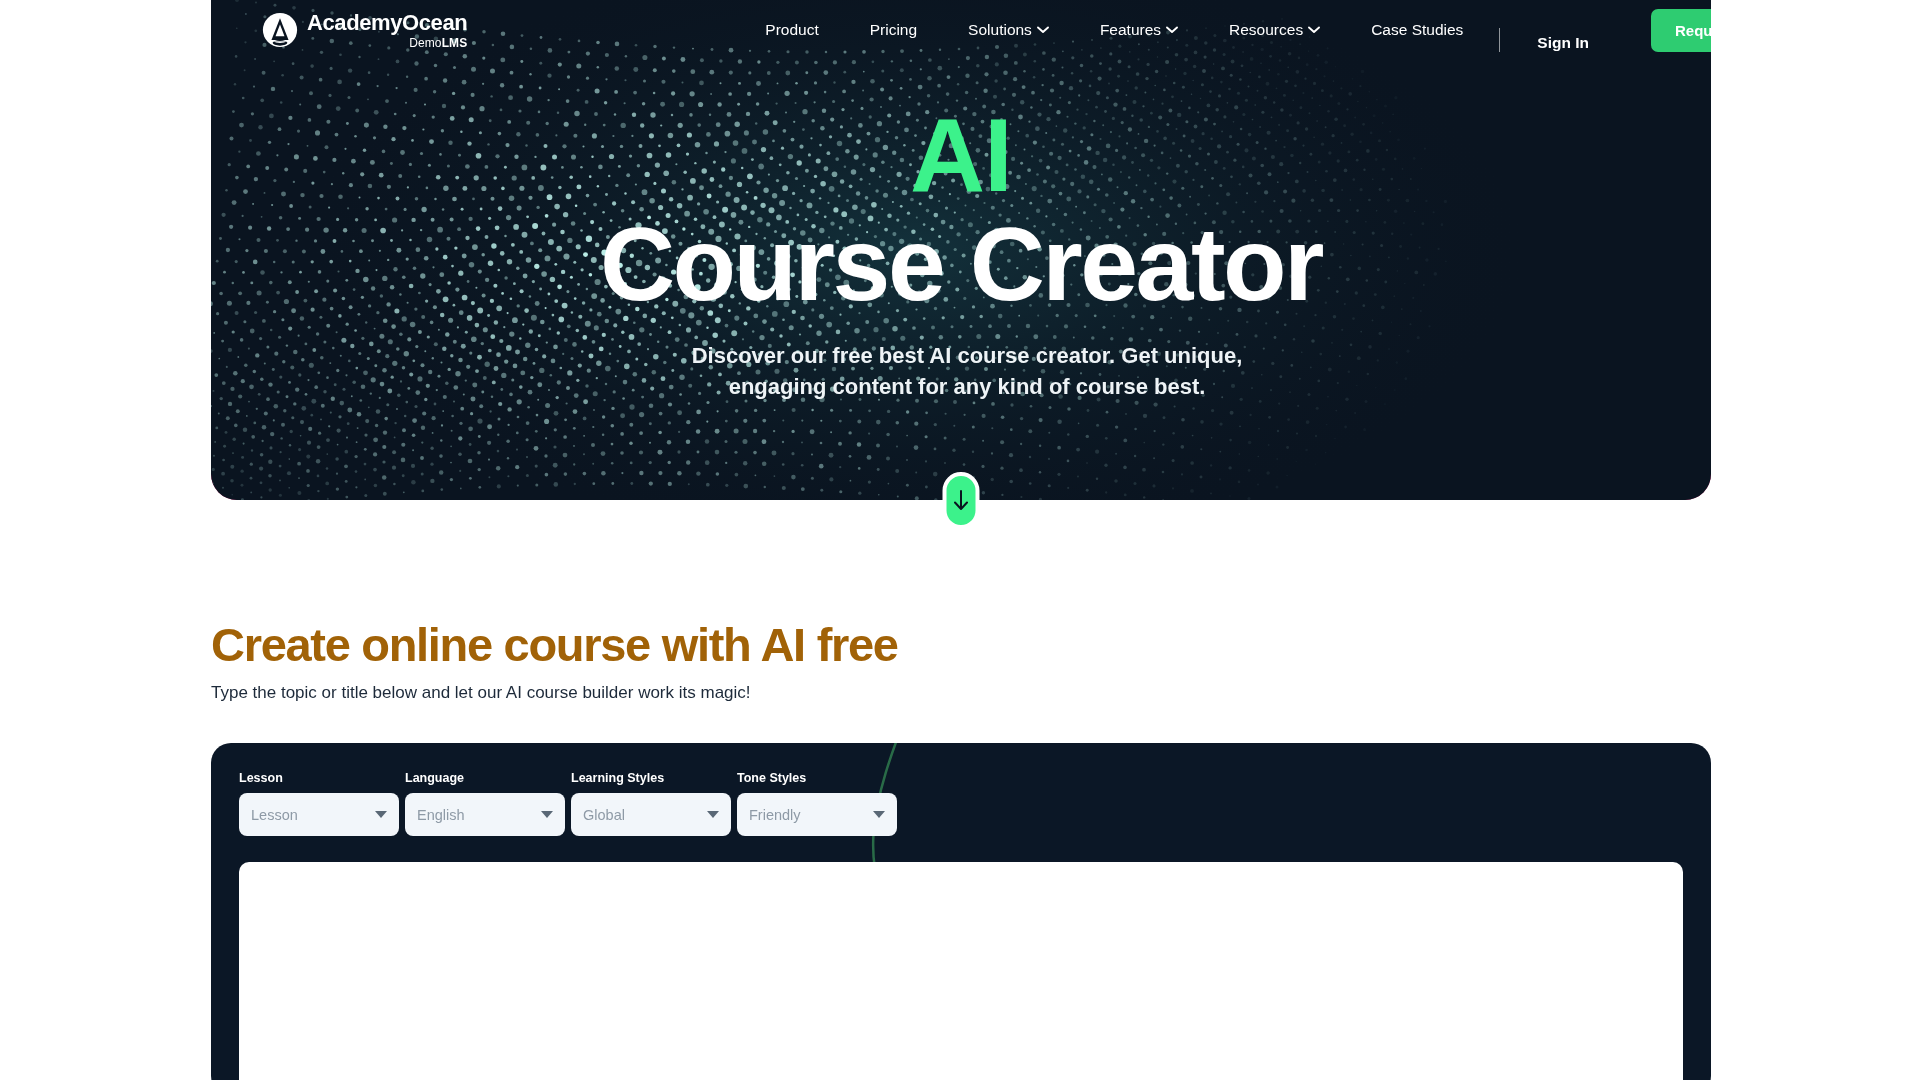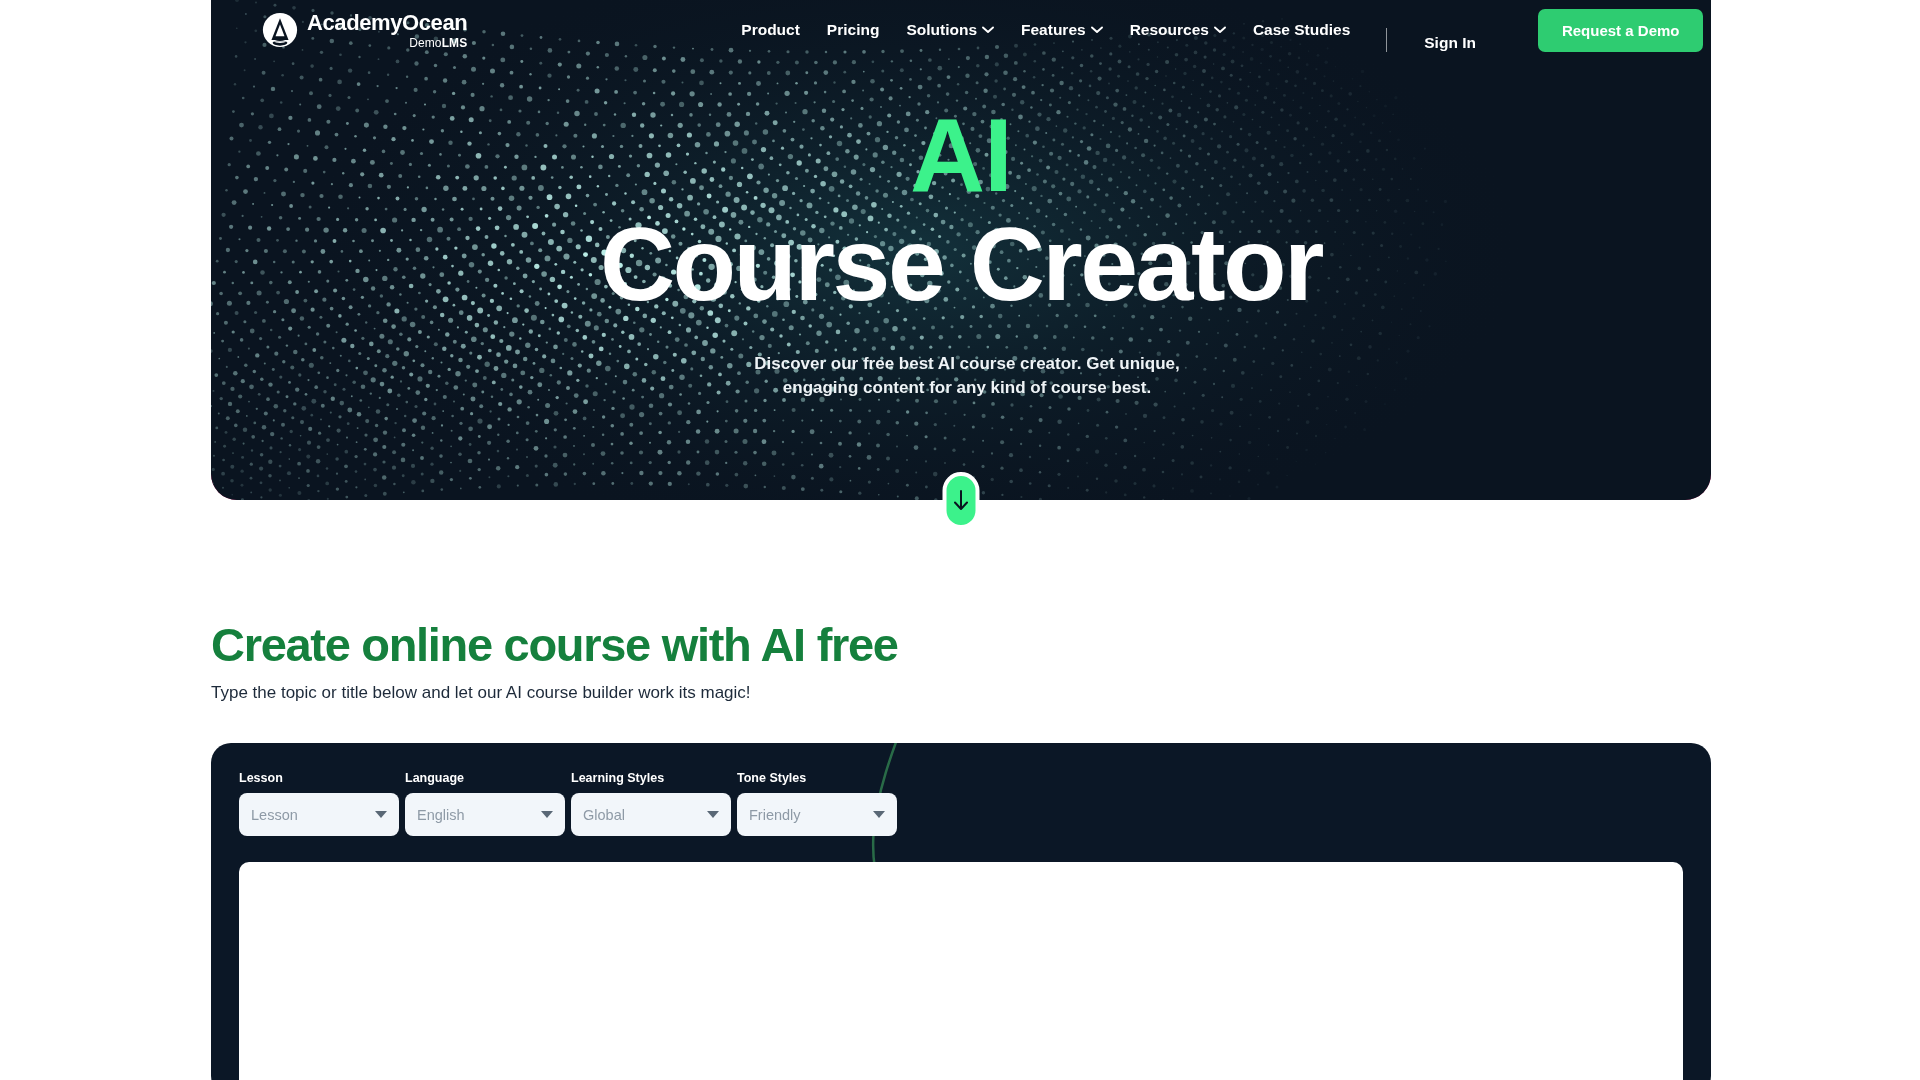--- a/index.html
+++ b/index.html
@@ -72,24 +72,25 @@
     display: flex;
     align-items: center;
     gap: 27px;
     margin-left: 274px;
   }
   .nav-item {
     display: flex;
     align-items: center;
     gap: 5px;
     font-size: 15.5px;
-    font-weight: 700;
+    font-weight: 400;
     color: #ffffff;
     white-space: nowrap;
     cursor: pointer;
+    margin-left: 24px;
   }
   .chev { display: block; }
 
   .nav-right {
     display: flex;
     align-items: flex-end;
     gap: 15px;
     margin-left: 14px;
   }
   .nav-divider {
@@ -136,22 +137,22 @@
   }
   .hero-h1 {
     font-size: 104px;
     font-weight: 800;
     color: #ffffff;
     line-height: 1.0;
     letter-spacing: -2.5px;
     margin-top: 8px;
   }
   .hero-sub {
-    margin-top: 36px;
-    font-size: 17px;
+    margin-top: 24px;
+    font-size: 22px;
     font-weight: 600;
     color: #eef3f6;
     line-height: 1.42;
     padding-left: 12px;
   }
 
   
   .scroll-btn {
     position: absolute;
     left: 50%;
@@ -172,21 +173,21 @@
   
   .main {
     position: absolute;
     left: 211px;
     top: 620px;
     width: 1500px;
   }
   .section-title {
     font-size: 47px;
     font-weight: 800;
-    color: #15803d;
+    color: #a16207;
     letter-spacing: -1.3px;
     line-height: 1.05;
   }
   .section-sub {
     margin-top: 14px;
     font-size: 17px;
     color: #1d2a3a;
     font-weight: 400;
   }
 

